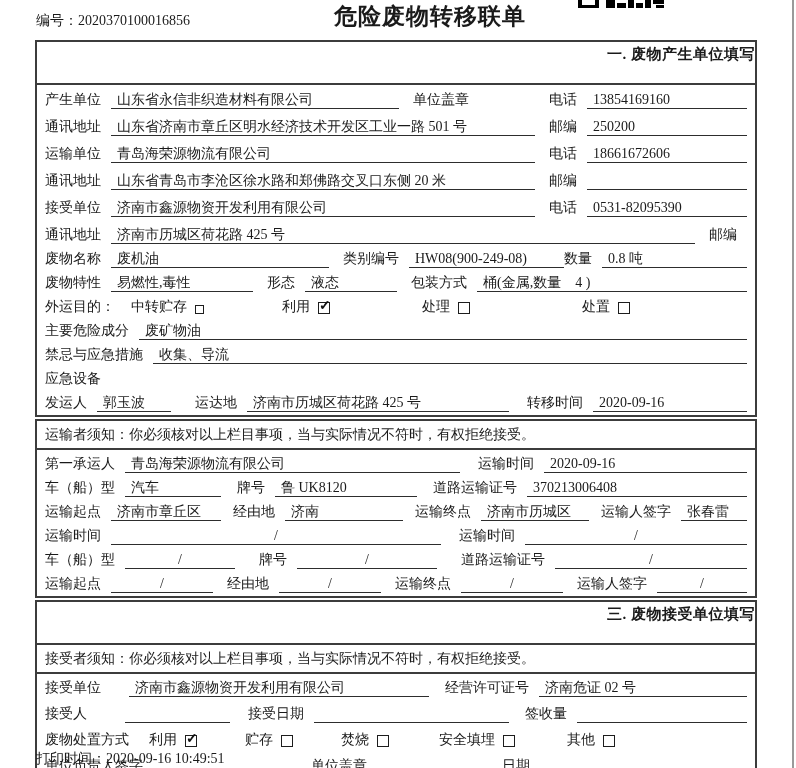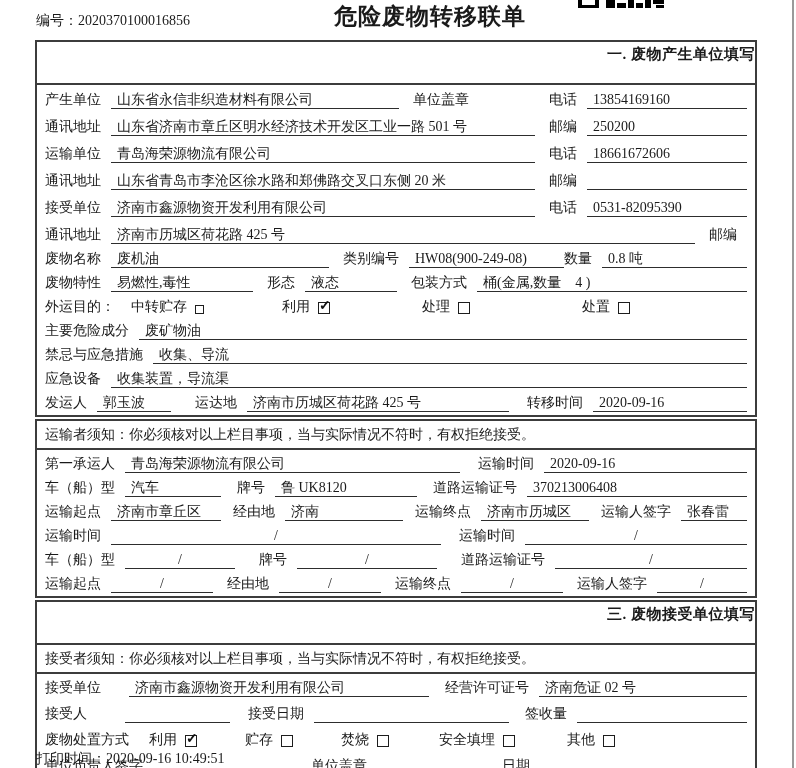--- a/index.html
+++ b/index.html
@@ -162,21 +162,20 @@
       <span class="ul fill">废矿物油</span>
     </div>
 
     <div class="row r24">
       <span class="lbl">禁忌与应急措施</span>
       <span class="ul fill">收集、导流</span>
     </div>
 
     <div class="row r24">
       <span class="lbl">应急设备</span>
-      <span class="ul fill">收集装置，导流渠</span>
     </div>
 
     <div class="row r24">
       <span class="lbl">发运人</span>
       <span class="ul" style="width:74px">郭玉波</span>
       <span class="lbl" style="margin-left:24px">运达地</span>
       <span class="ul" style="width:262px">济南市历城区荷花路 425 号</span>
       <span class="lbl" style="margin-left:18px">转移时间</span>
       <span class="ul fill">2020-09-16</span>
     </div>

